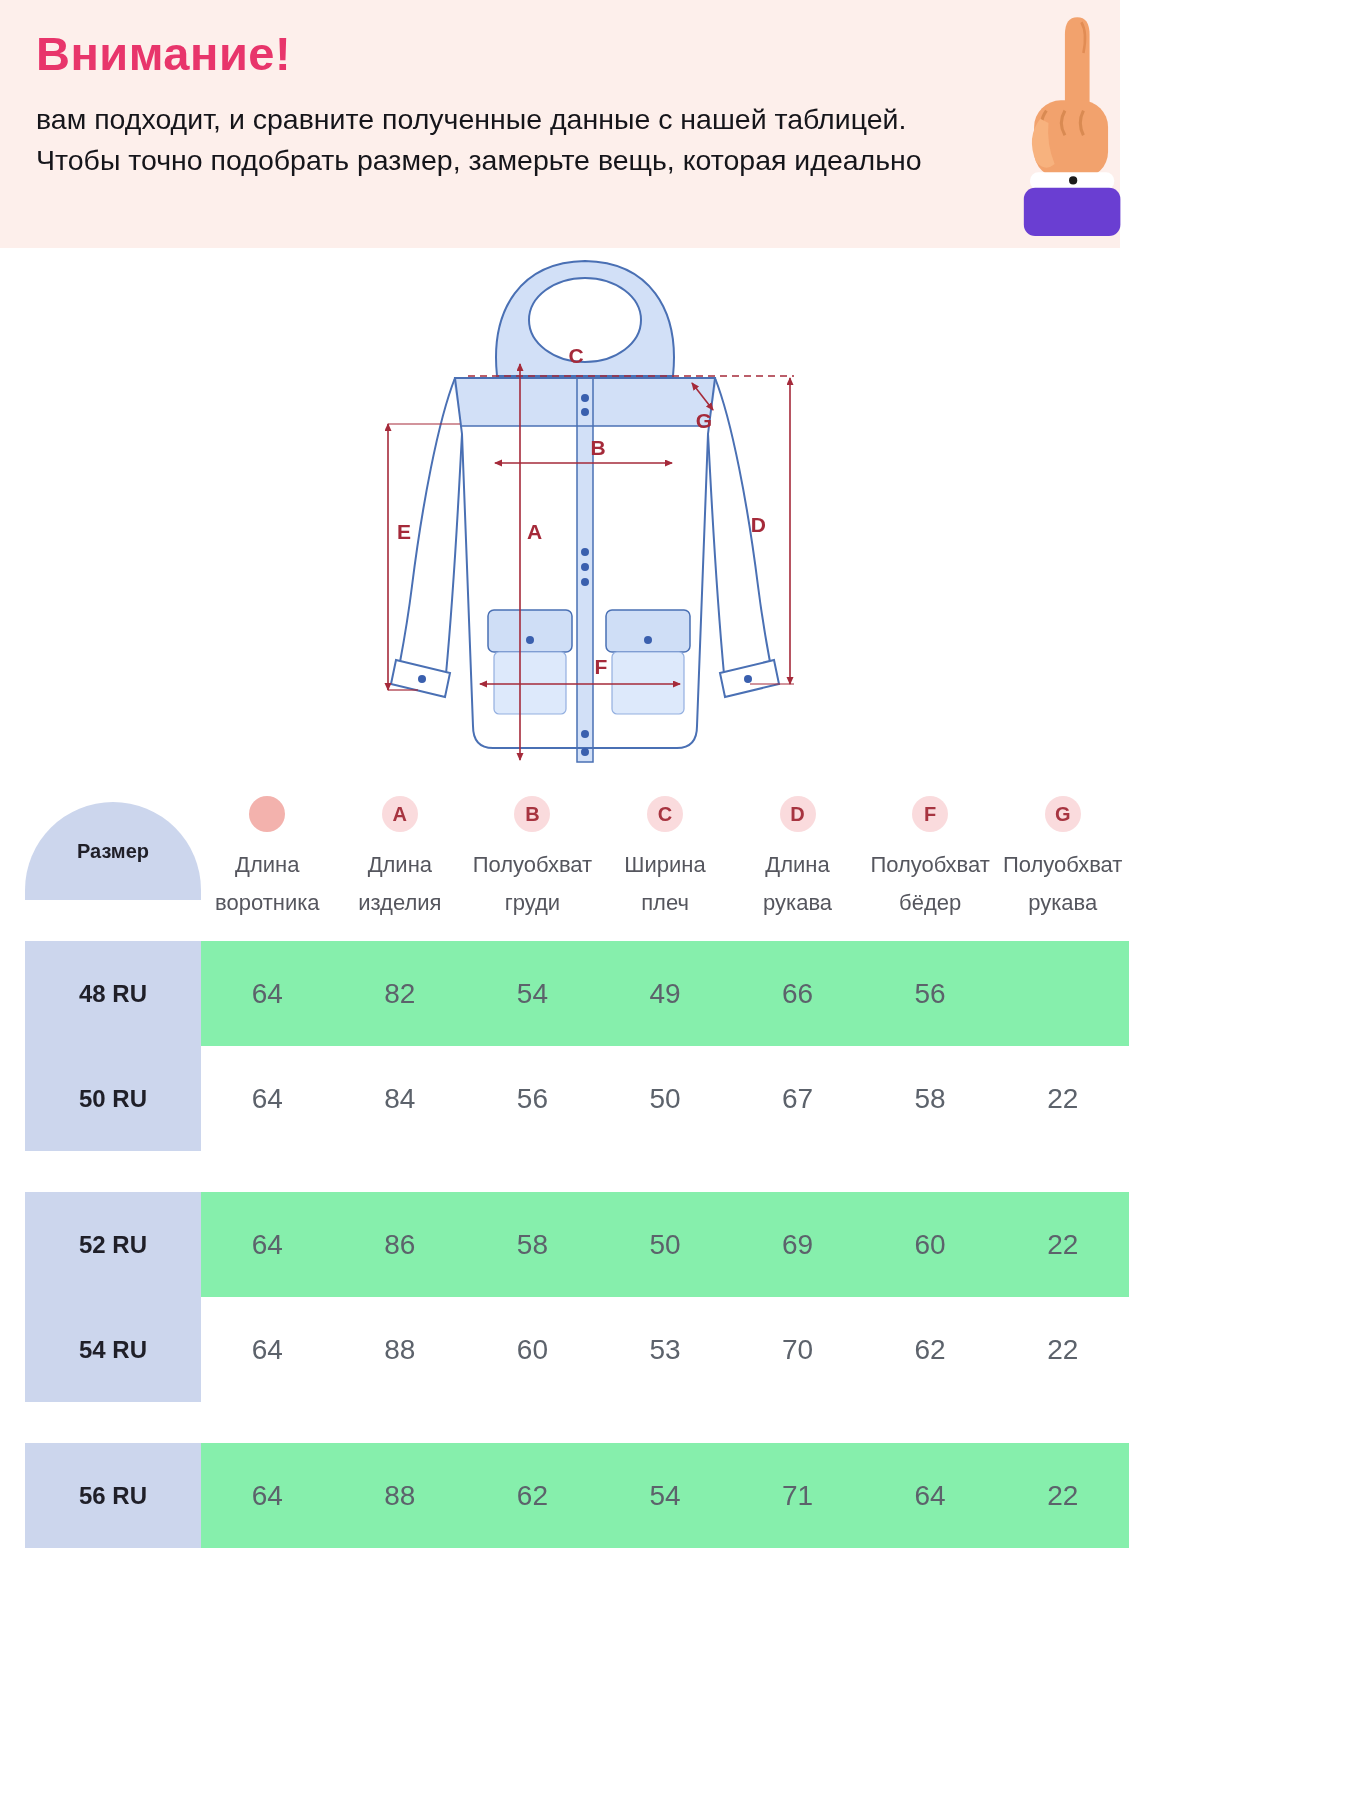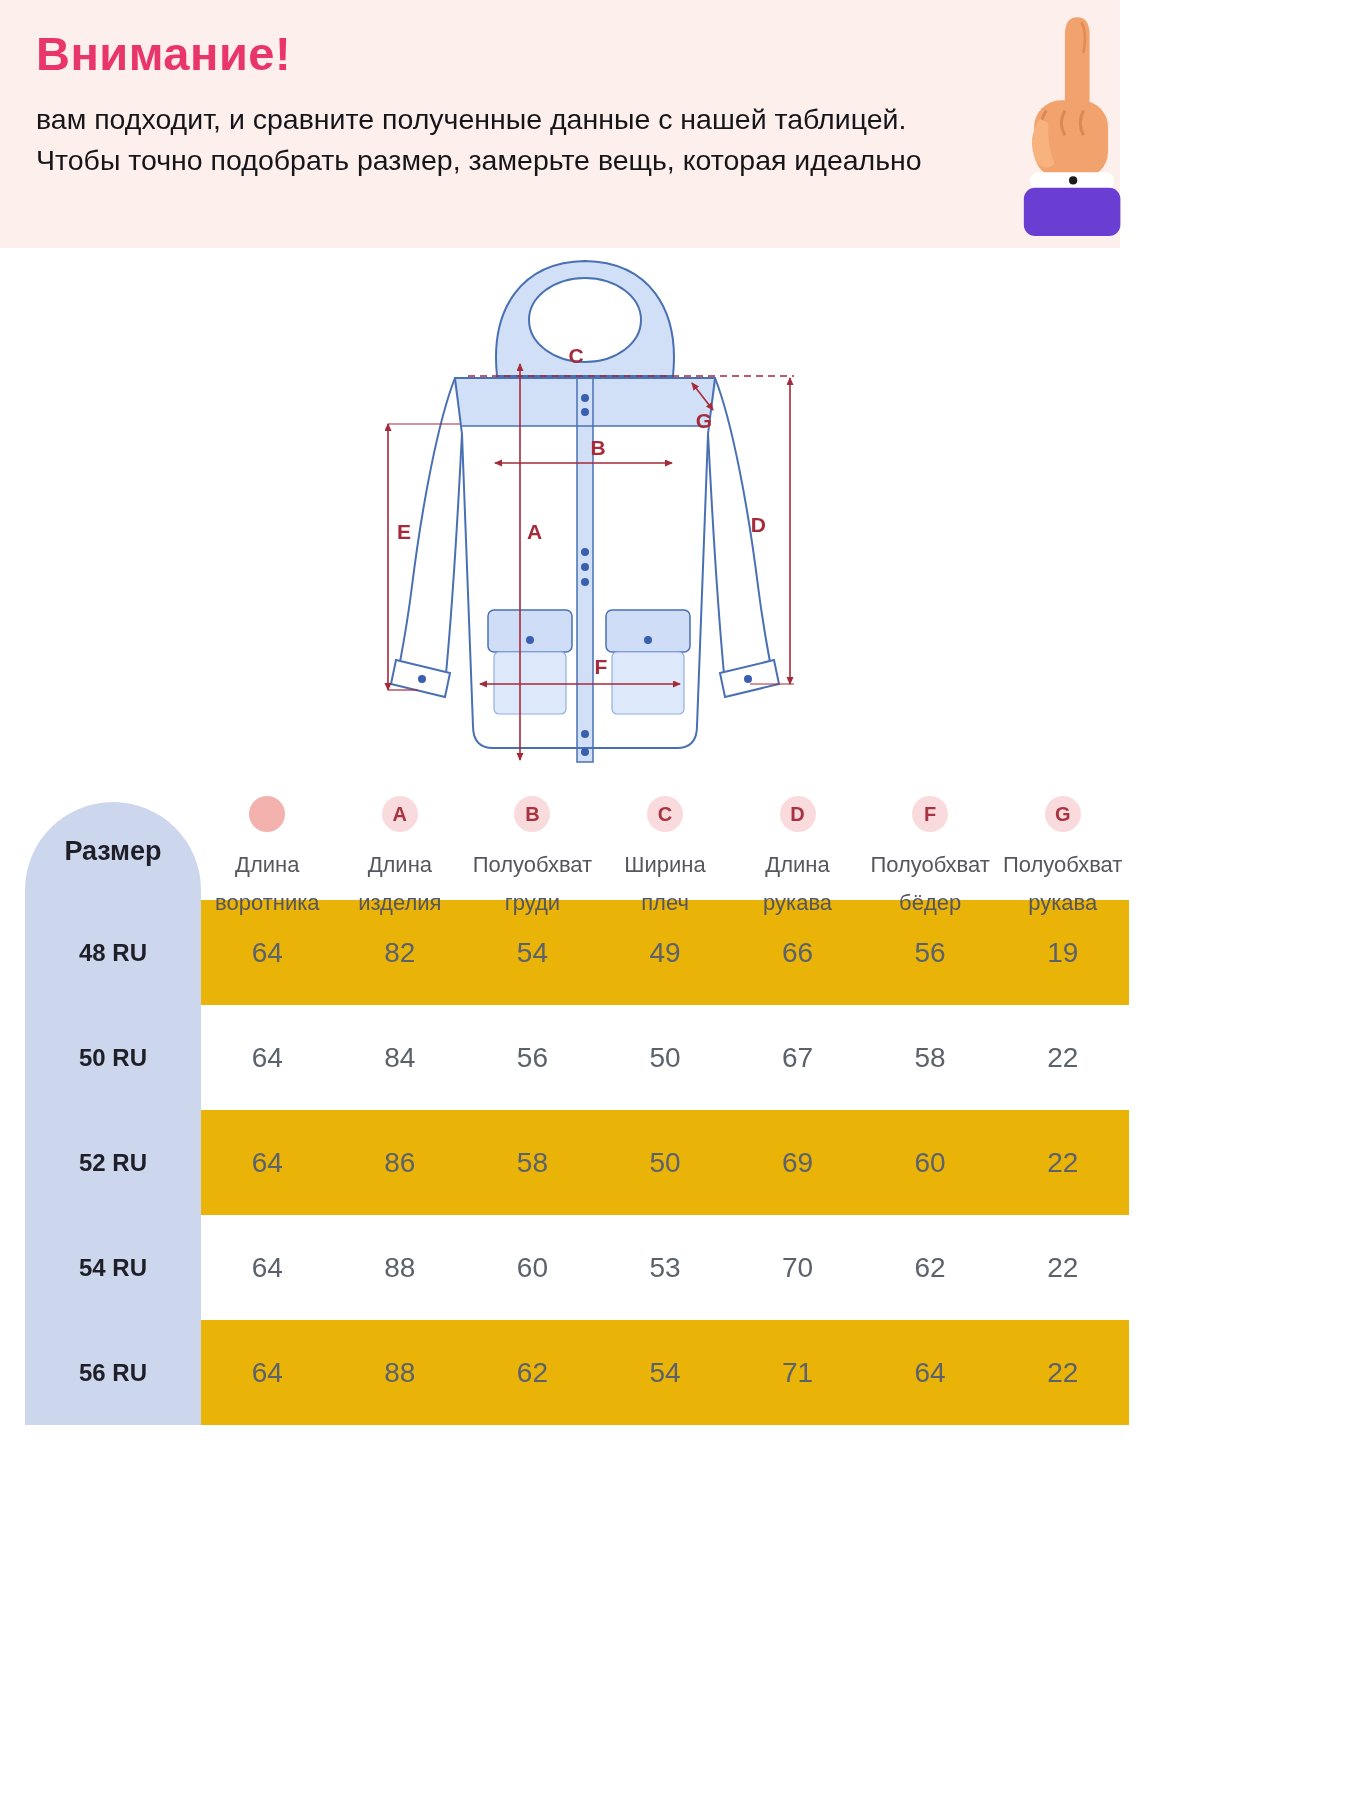--- a/index.html
+++ b/index.html
@@ -16,24 +16,24 @@
   
   .diagram-wrap { position:absolute; left:370px; top:256px; width:470px; height:524px; }
   .jacket { width:470px; height:524px; display:block; }
   .measure-label { font-size:21px; font-weight:bold; fill:#a52a3a; }
 
   
   .size-table { position:absolute; left:25px; top:788px; width:1104px; }
   .thead, .trow { display:grid; grid-template-columns:176px repeat(7,1fr); }
   .thead { height:112px; }
   .trow { height:105px; }
-  .trow.stripe { background:#eab308; }
+  .trow.stripe { background:#86efac;margin-top:41px; }
   .head-size { align-self:start; margin-top:14px; height:98px; background:#ccd6ed; border-radius:88px 88px 0 0;
                display:flex; align-items:center; justify-content:center;
-               font-size:27px; font-weight:bold; color:#1f1f28; }
+               font-size:20px; font-weight:bold; color:#1f1f28; }
   .size-cell { background:#ccd6ed; display:flex; align-items:center; justify-content:center;
                font-size:24px; font-weight:bold; color:#1f1f28; }
   .head-col { display:flex; flex-direction:column; align-items:center; padding-top:8px; }
   .badge { width:36px; height:36px; border-radius:50%; background:#fadbdd; color:#a73440;
            font-weight:bold; font-size:20px; display:flex; align-items:center; justify-content:center;
            margin-bottom:9px; flex:none; }
   .badge.plain { background:#f3b2ad; }
   .collabel { font-size:22px; color:#55565e; text-align:center; line-height:1.22; }
   .collabel span { display:block;margin-top:11px; }
   .val-cell { display:flex; align-items:center; justify-content:center; font-size:28px; color:#5c626b; }
@@ -184,21 +184,20 @@
     </div>
 
     <div class="trow stripe">
       <div class="size-cell">48 RU</div>
       <div class="val-cell">64</div>
       <div class="val-cell">82</div>
       <div class="val-cell">54</div>
       <div class="val-cell">49</div>
       <div class="val-cell">66</div>
       <div class="val-cell">56</div>
-      <div class="val-cell">19</div>
     </div>
 
     <div class="trow">
       <div class="size-cell">50 RU</div>
       <div class="val-cell">64</div>
       <div class="val-cell">84</div>
       <div class="val-cell">56</div>
       <div class="val-cell">50</div>
       <div class="val-cell">67</div>
       <div class="val-cell">58</div>

